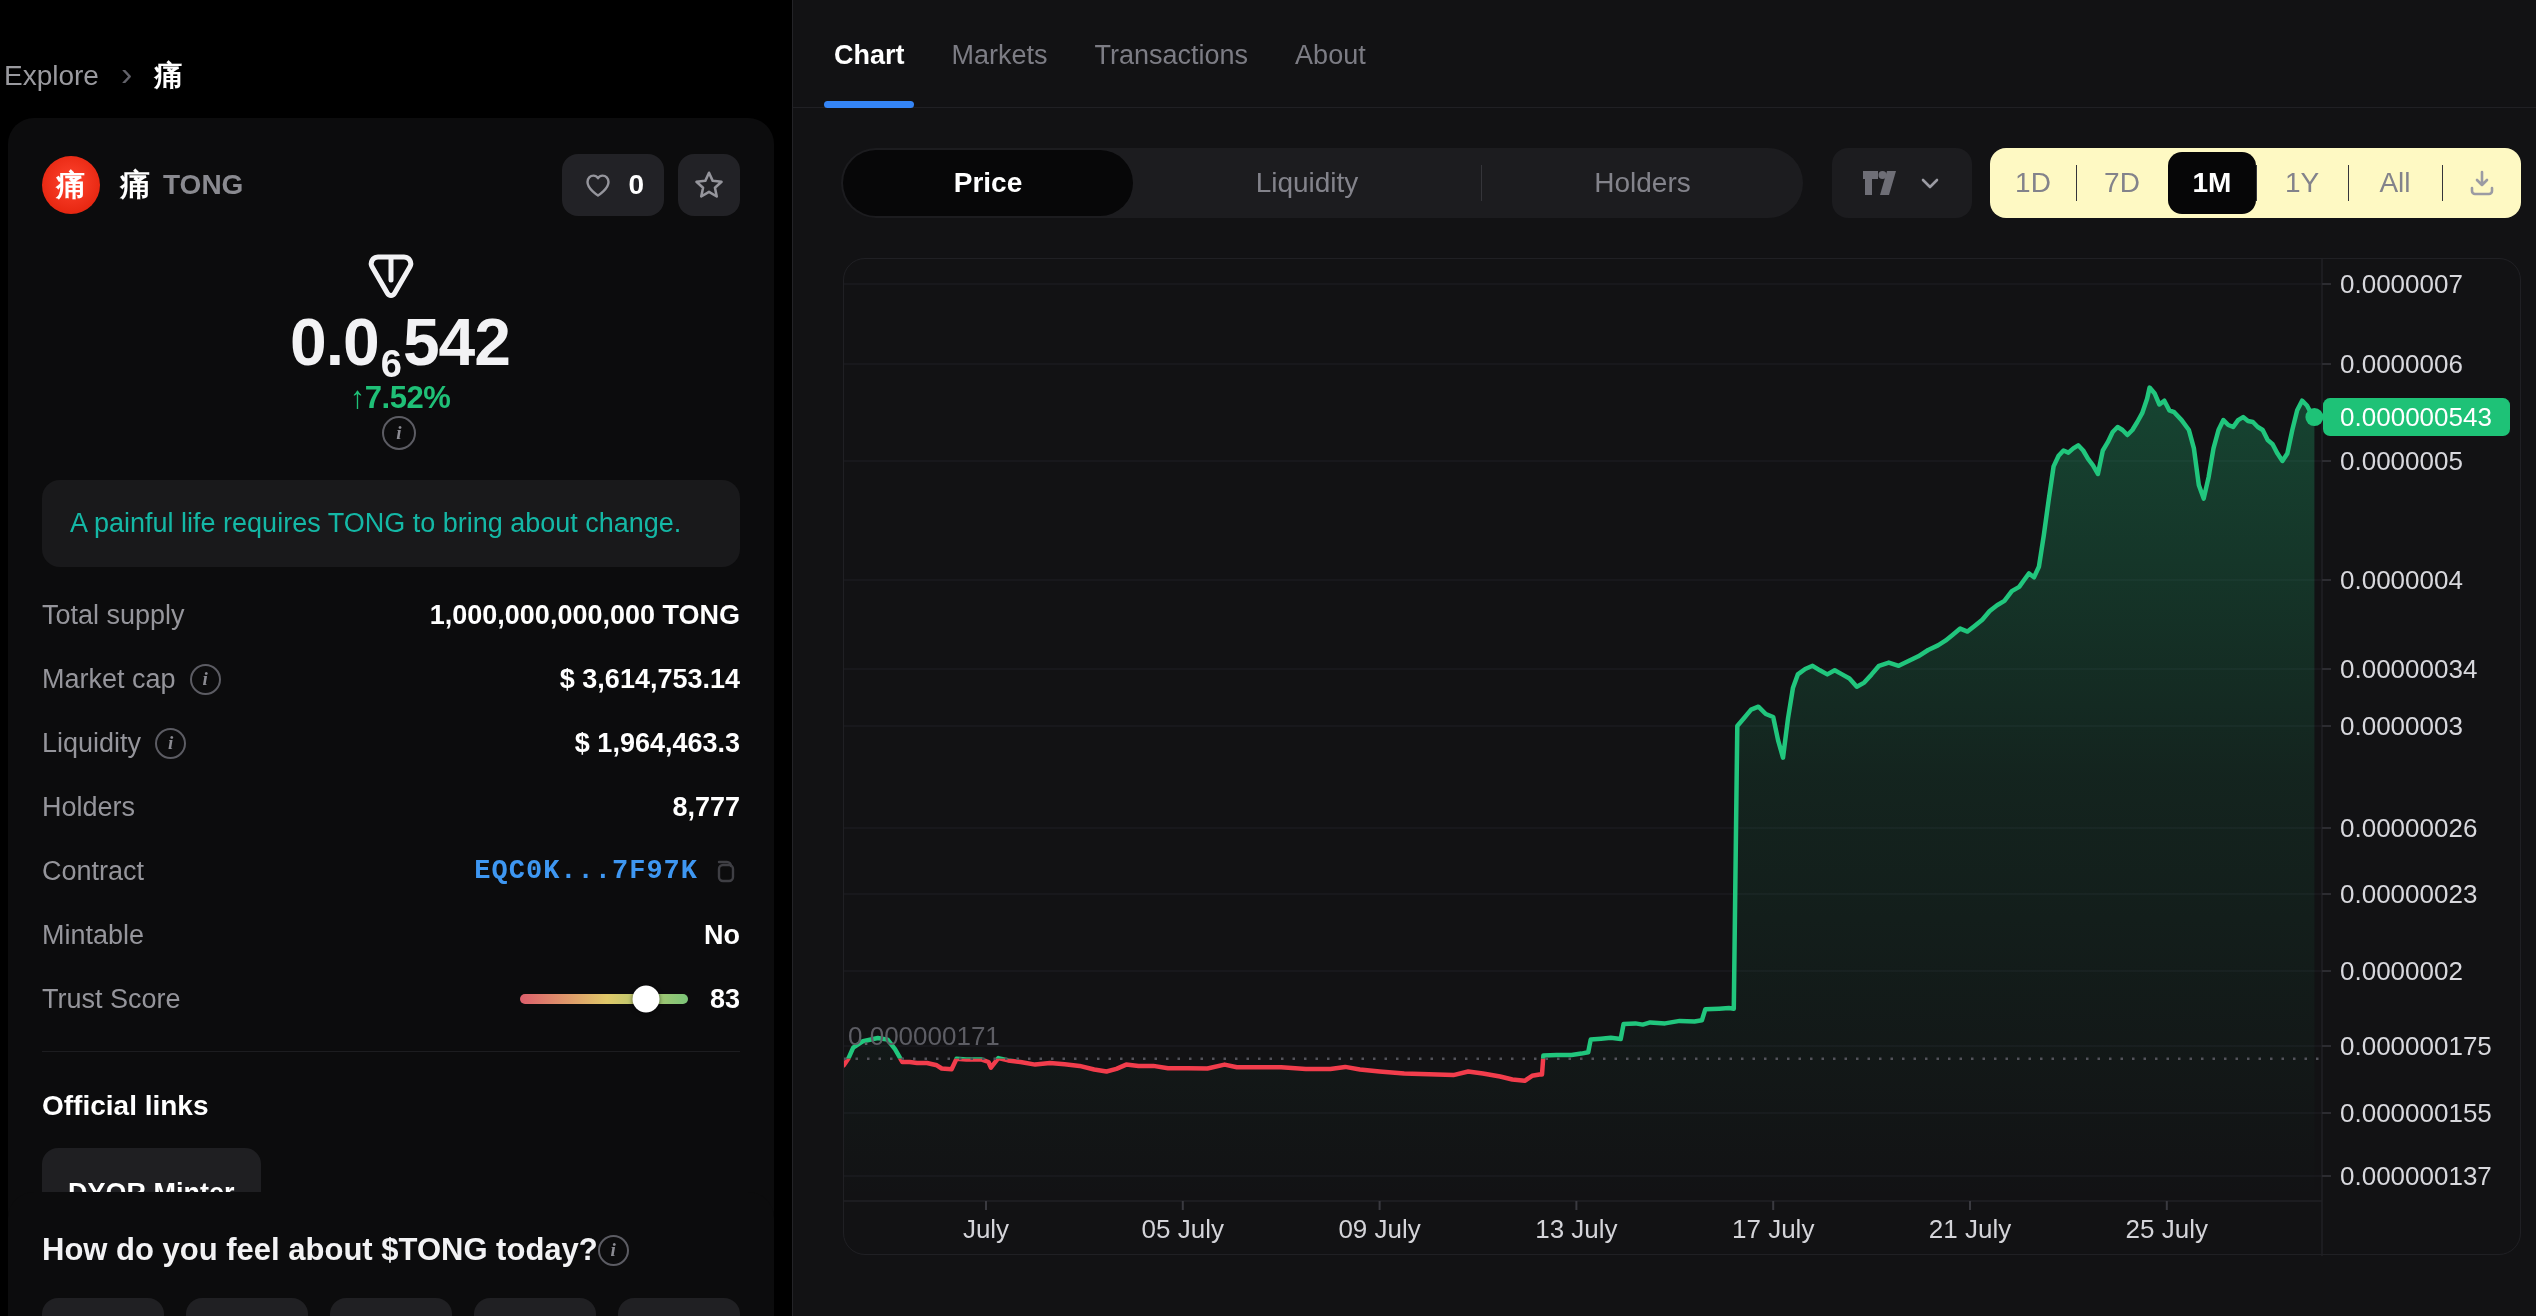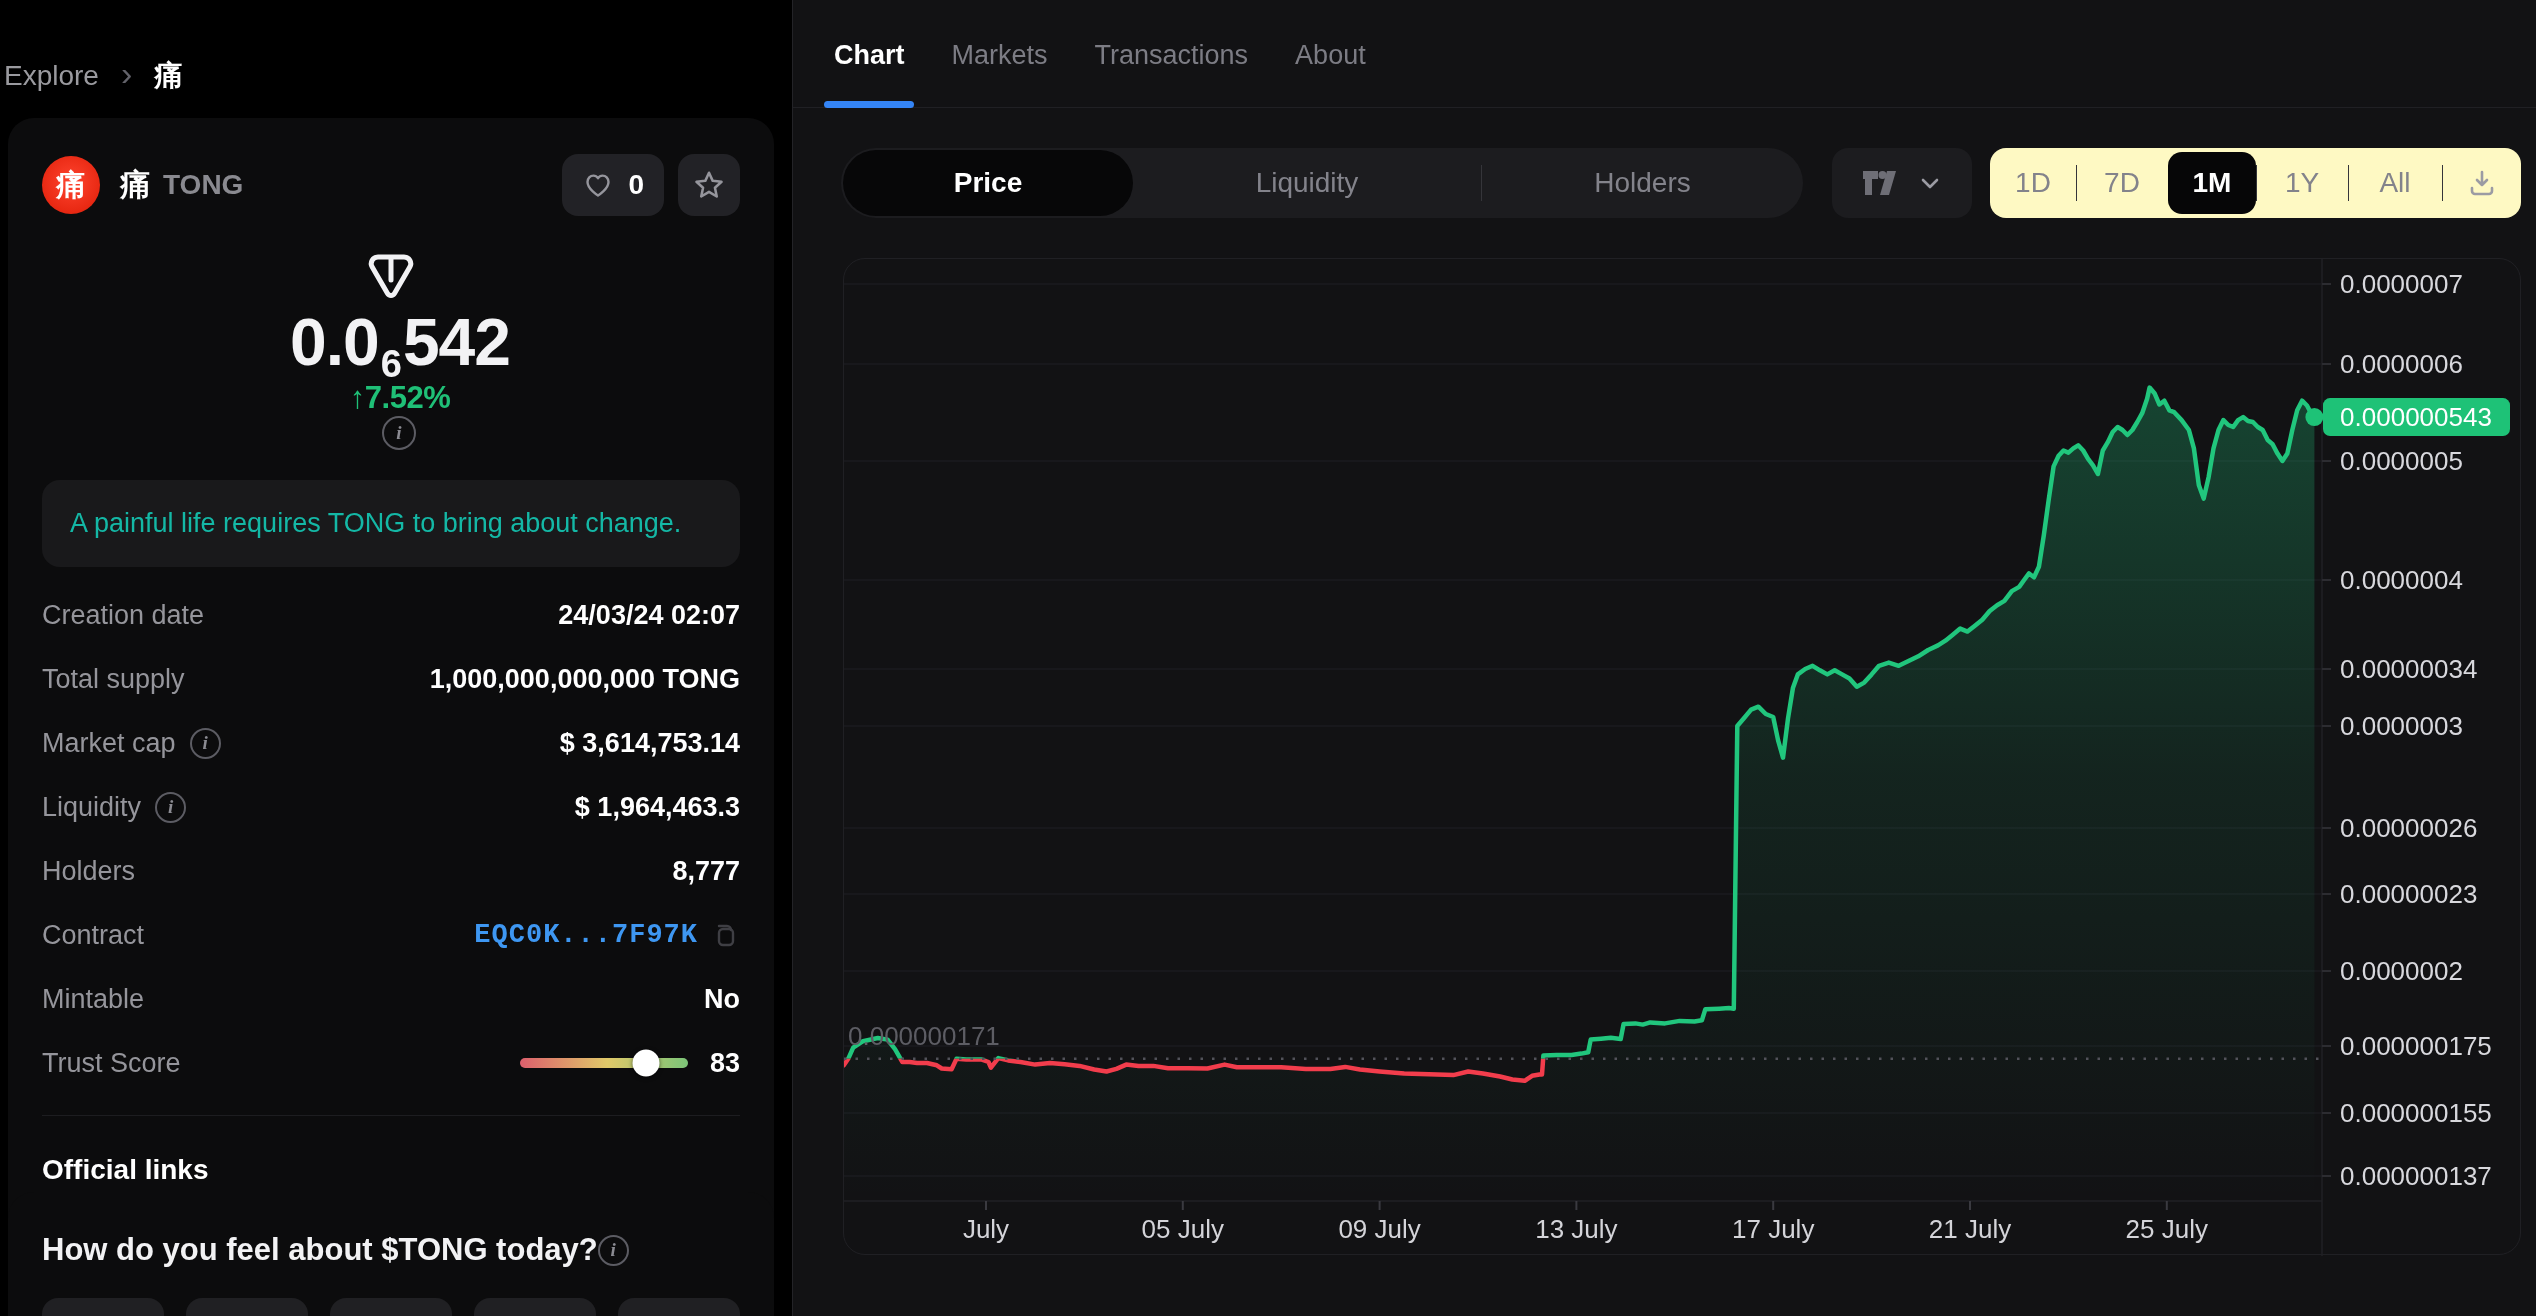--- a/index.html
+++ b/index.html
@@ -142,24 +142,20 @@
       </div>
       <div class="price-change">
         <span>↑</span><span>7.52%</span>
       </div>
       <span class="info-i"></span>
     </div>
 
     <div class="desc-box">A painful life requires TONG to bring about change.</div>
 
     <div class="stats">
-      <div class="stat-row">
-        <div class="stat-label">Creation date</div>
-        <div class="stat-value">24/03/24 02:07</div>
-      </div>
       <div class="stat-row">
         <div class="stat-label">Total supply</div>
         <div class="stat-value">1,000,000,000,000 TONG</div>
       </div>
       <div class="stat-row">
         <div class="stat-label">
             <span>Market cap</span>
             <span class="info-i"></span>
           </div>
         <div class="stat-value">$ 3,614,753.14</div>

